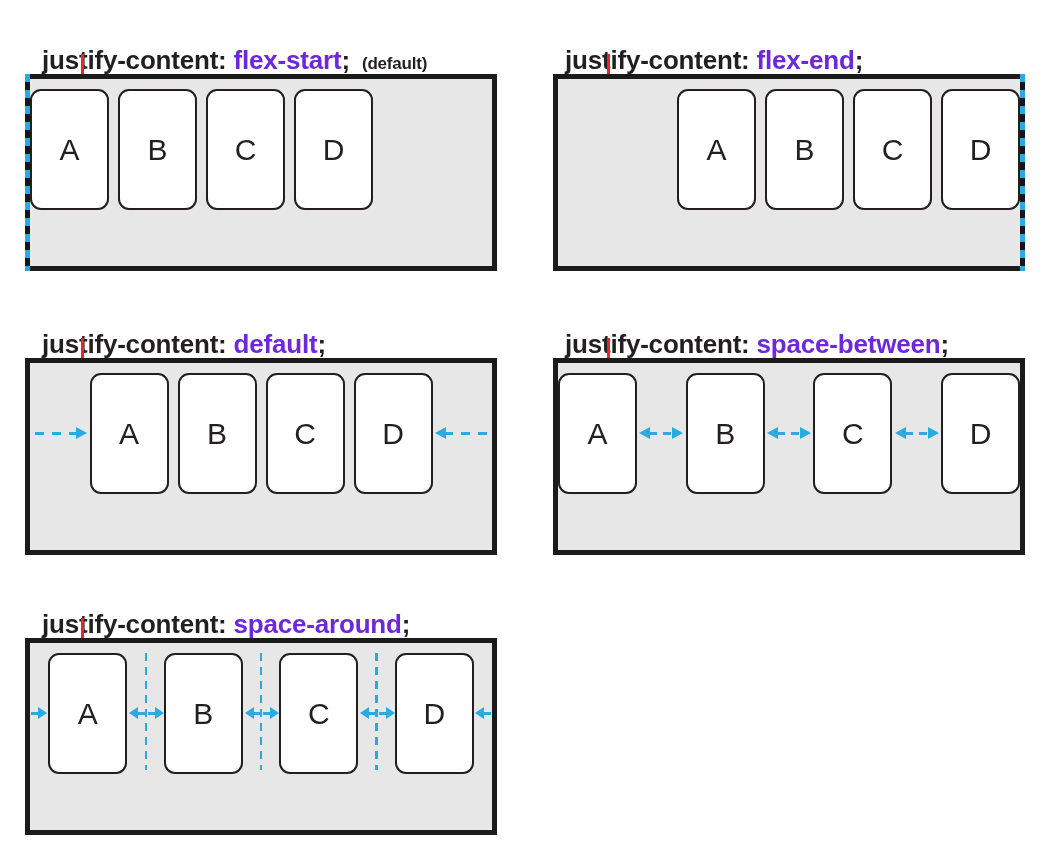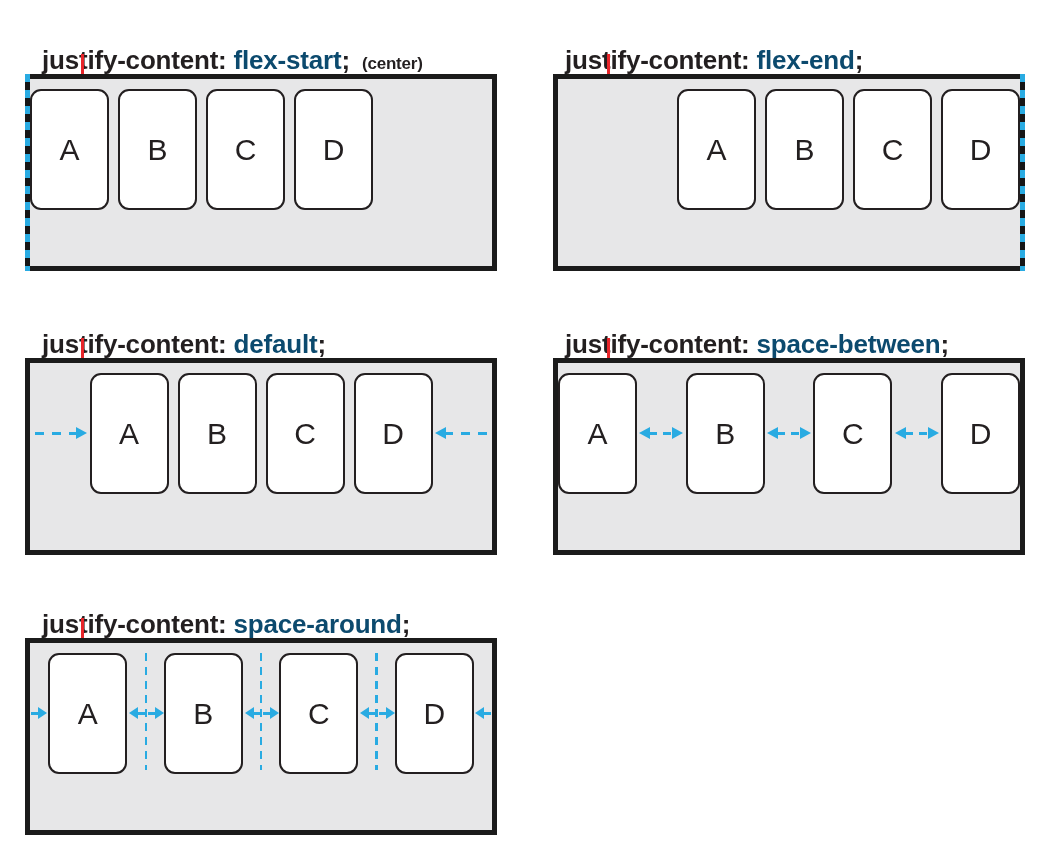--- a/index.html
+++ b/index.html
@@ -10,21 +10,21 @@
   .panel{position:absolute;width:472px;height:251px;}
   #panel-flex-start{left:25px;top:20px;}
   #panel-flex-end{left:553px;top:20px;}
   #panel-center{left:25px;top:304px;}
   #panel-space-between{left:553px;top:304px;}
   #panel-space-around{left:25px;top:584px;}
 
   .title{position:absolute;top:2px;left:17px;font-size:26px;line-height:32px;
          white-space:nowrap;letter-spacing:-0.2px;color:#231f20;}
   .panel--right .title{left:12px;}
-  .kw{color:#0c4a6e;}
+  .kw{color:#6d28d9;}
   .note{font-size:17px;color:#231f20;margin-left:5px;}
 
   .tick{position:absolute;top:34px;left:56px;width:2.5px;height:20px;background:#e8252a;}
   .panel--right .tick{left:54px;}
 
   .box{position:absolute;top:54px;left:0;box-sizing:border-box;width:472px;height:197px;
        border:5px solid #1b1b1b;background:#e7e7e8;display:flex;align-items:flex-start;}
   .box--flex-start{justify-content:flex-start;gap:9px;}
   .box--flex-end{justify-content:flex-end;gap:9px;}
   .box--center{justify-content:center;gap:9px;}
@@ -70,21 +70,21 @@
     background:repeating-linear-gradient(180deg,#29abe2 0 8px,transparent 8px 14px);}
 </style>
 </head>
 <body>
 
 <main>
 
   <section class="panel" id="panel-flex-start">
     <h2 class="title"><span>justify-content:</span>
       <span class="kw">flex-start</span><span>;</span>
-      <span class="note">(center)</span></h2>
+      <span class="note">(default)</span></h2>
     <div class="tick"></div>
     <div class="box box--flex-start">
       <div class="edge-marker edge-marker--start"></div>
       <div class="item">A</div>
       <div class="item">B</div>
       <div class="item">C</div>
       <div class="item">D</div>
     </div>
   </section>
 

